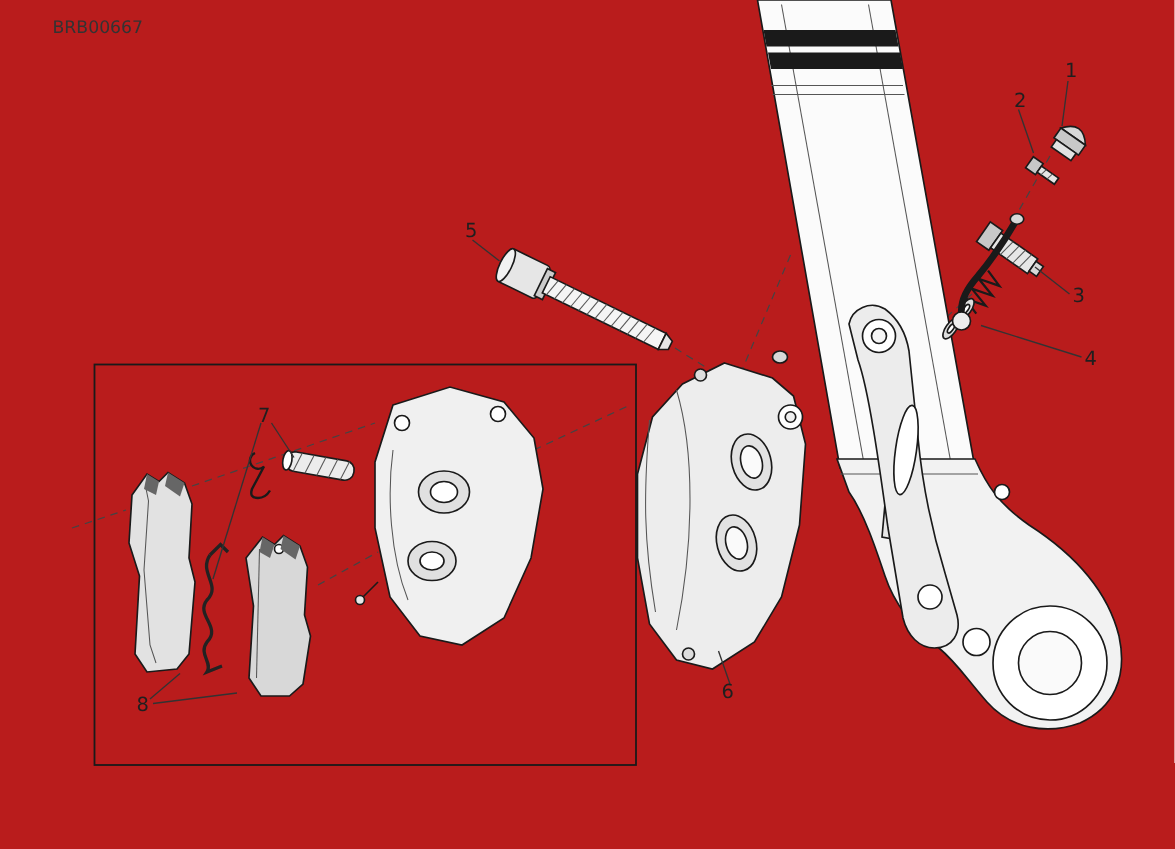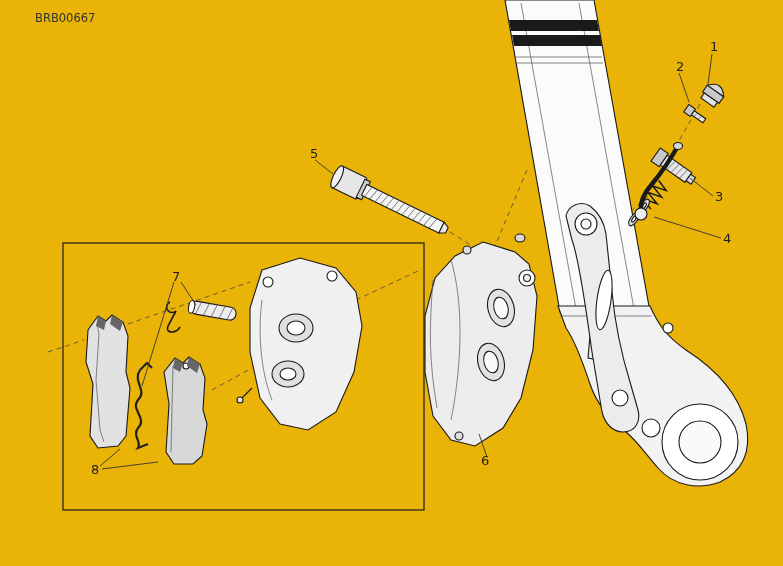--- a/index.html
+++ b/index.html
@@ -1,19 +1,19 @@
 <!DOCTYPE html>
 <html><head>
 <meta charset="utf-8">
 <style>
   html,body{margin:0;padding:0;background:#ffffff;}
   .canvas{
     position:relative;
     width:783px;height:566px;
-    background:#eab308;
+    background:#b91c1c;
     font-family:"DejaVu Sans", sans-serif;
     overflow:hidden;
     text-decoration:underline;
   }
   svg{position:absolute;left:0;top:0;}
   .callout{font-family:"DejaVu Sans",sans-serif;font-size:13px;fill:#1f1f1f;}
   .code{font-family:"DejaVu Sans",sans-serif;font-size:11.5px;fill:#333;}
   .outline{stroke:#1a1a1a;stroke-width:1.1;}
   .thin{stroke:#555;stroke-width:0.7;}
   .leader{stroke:#333;stroke-width:0.9;}

